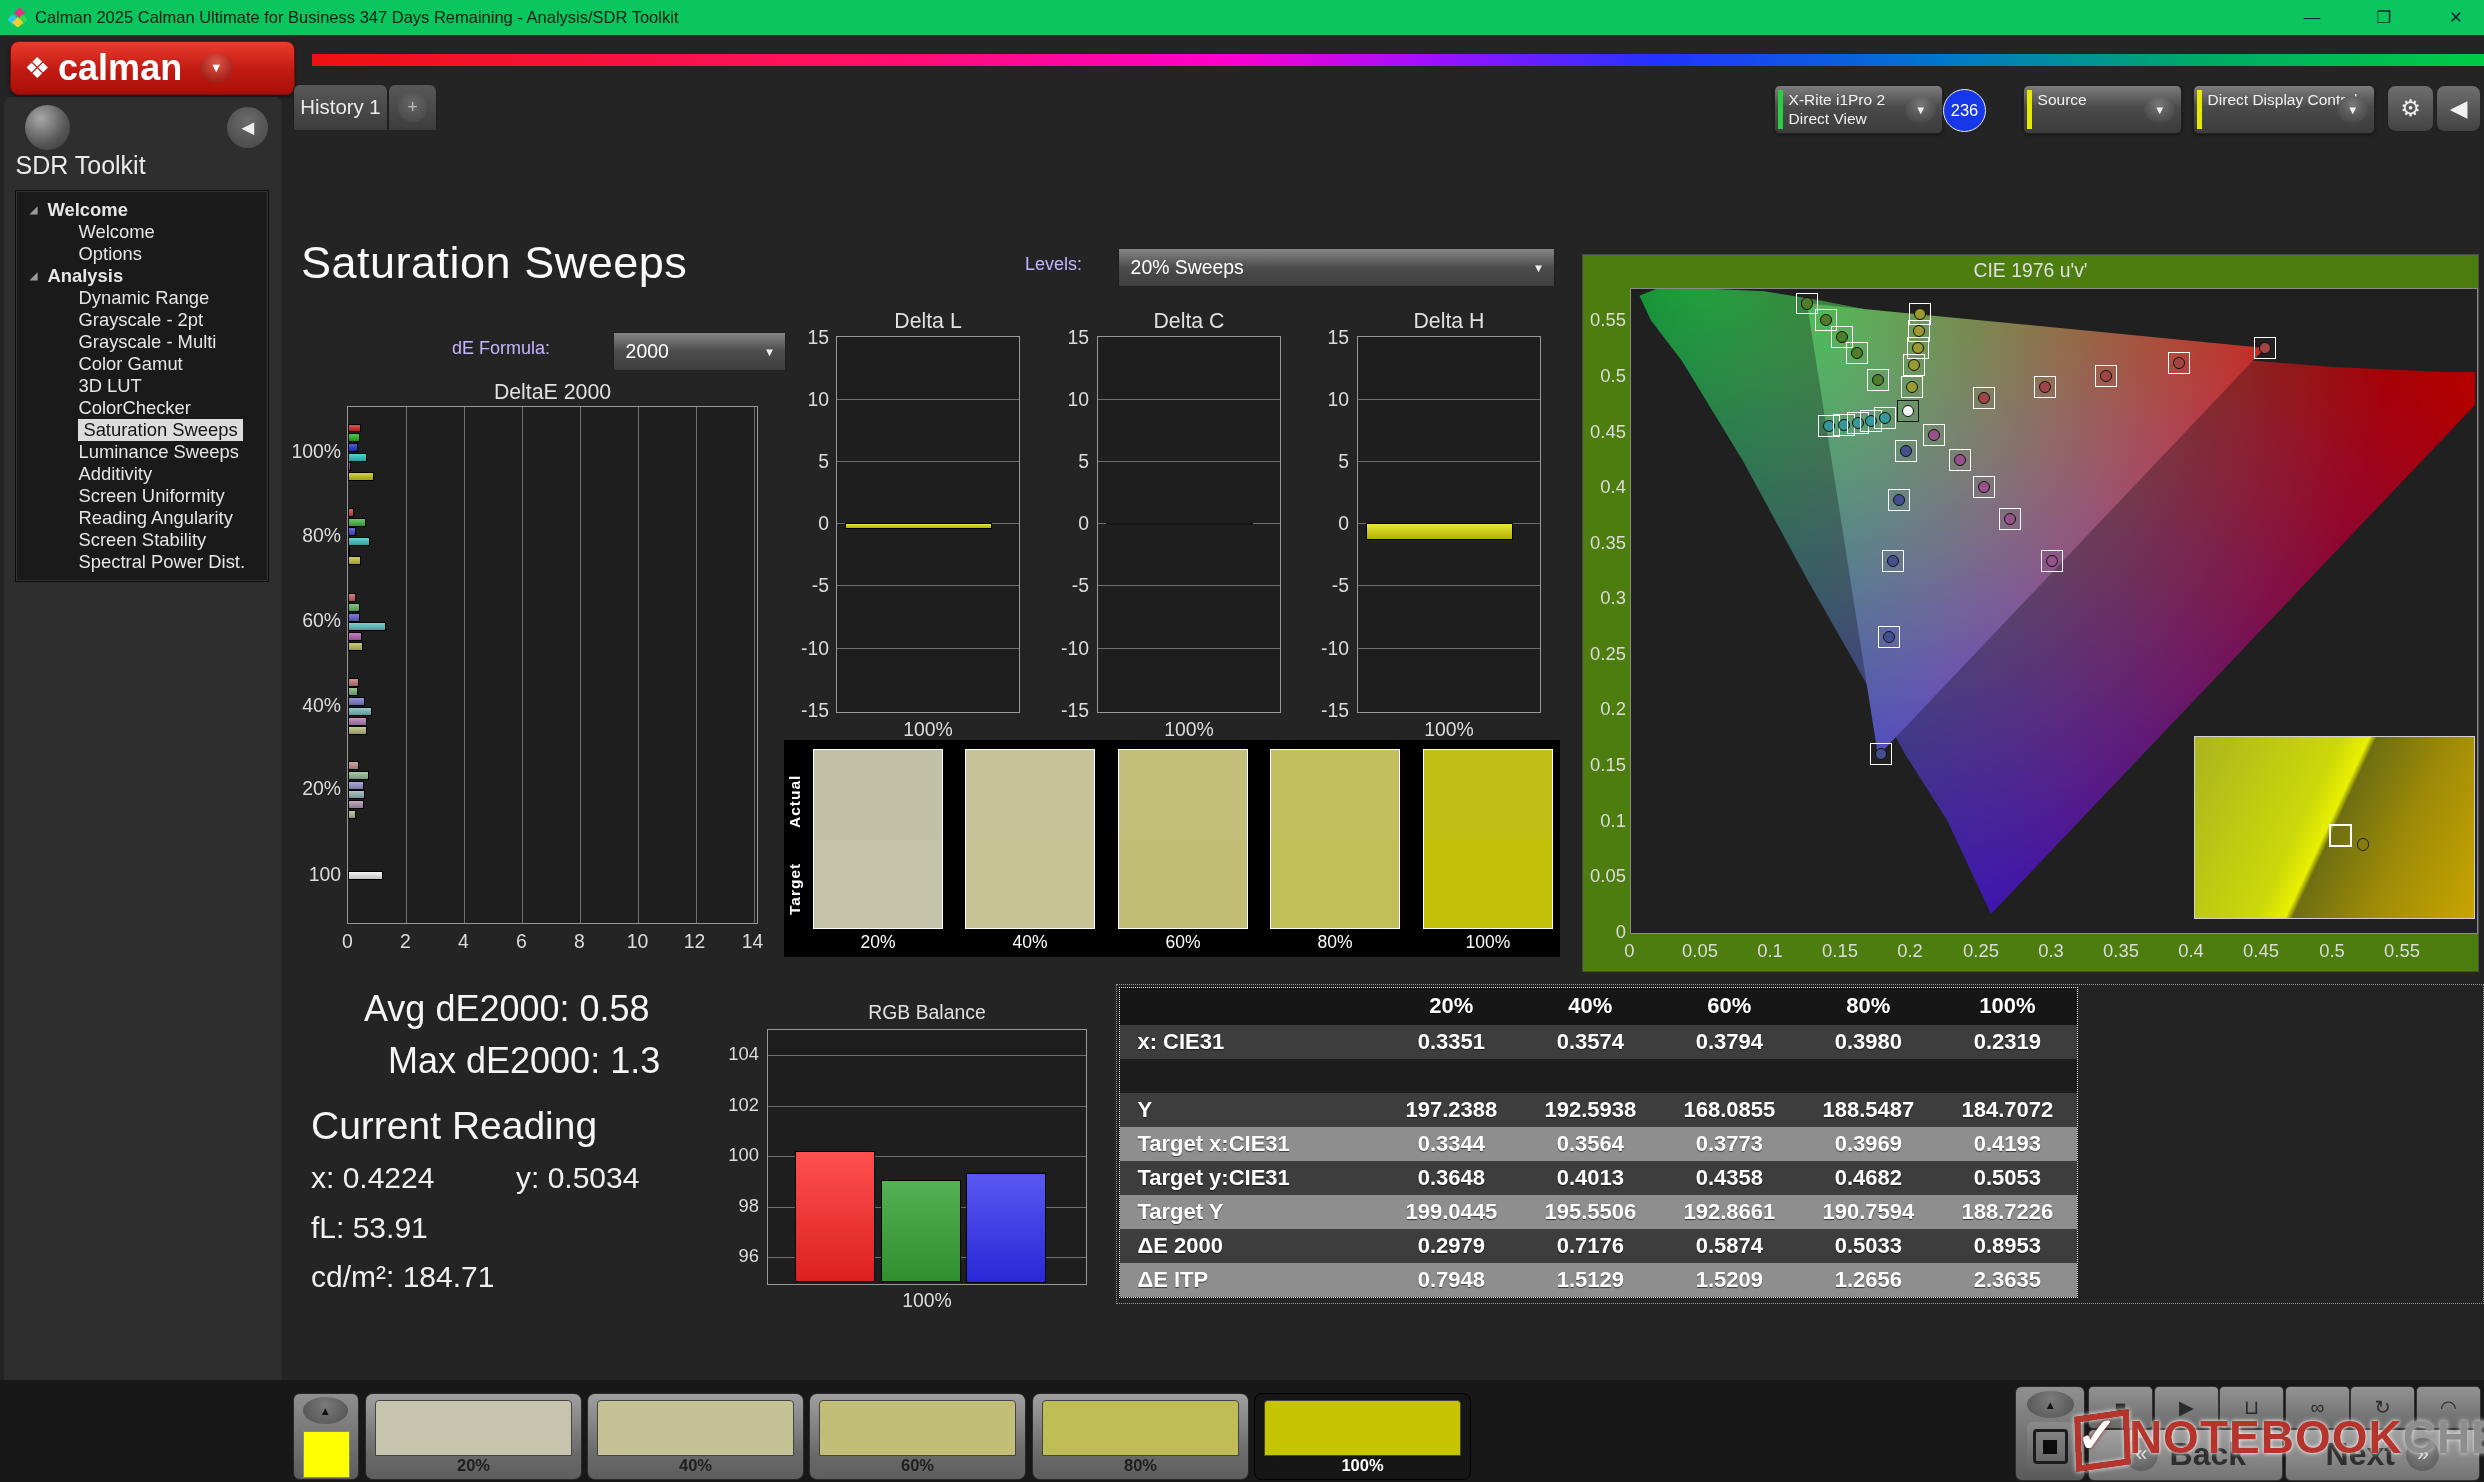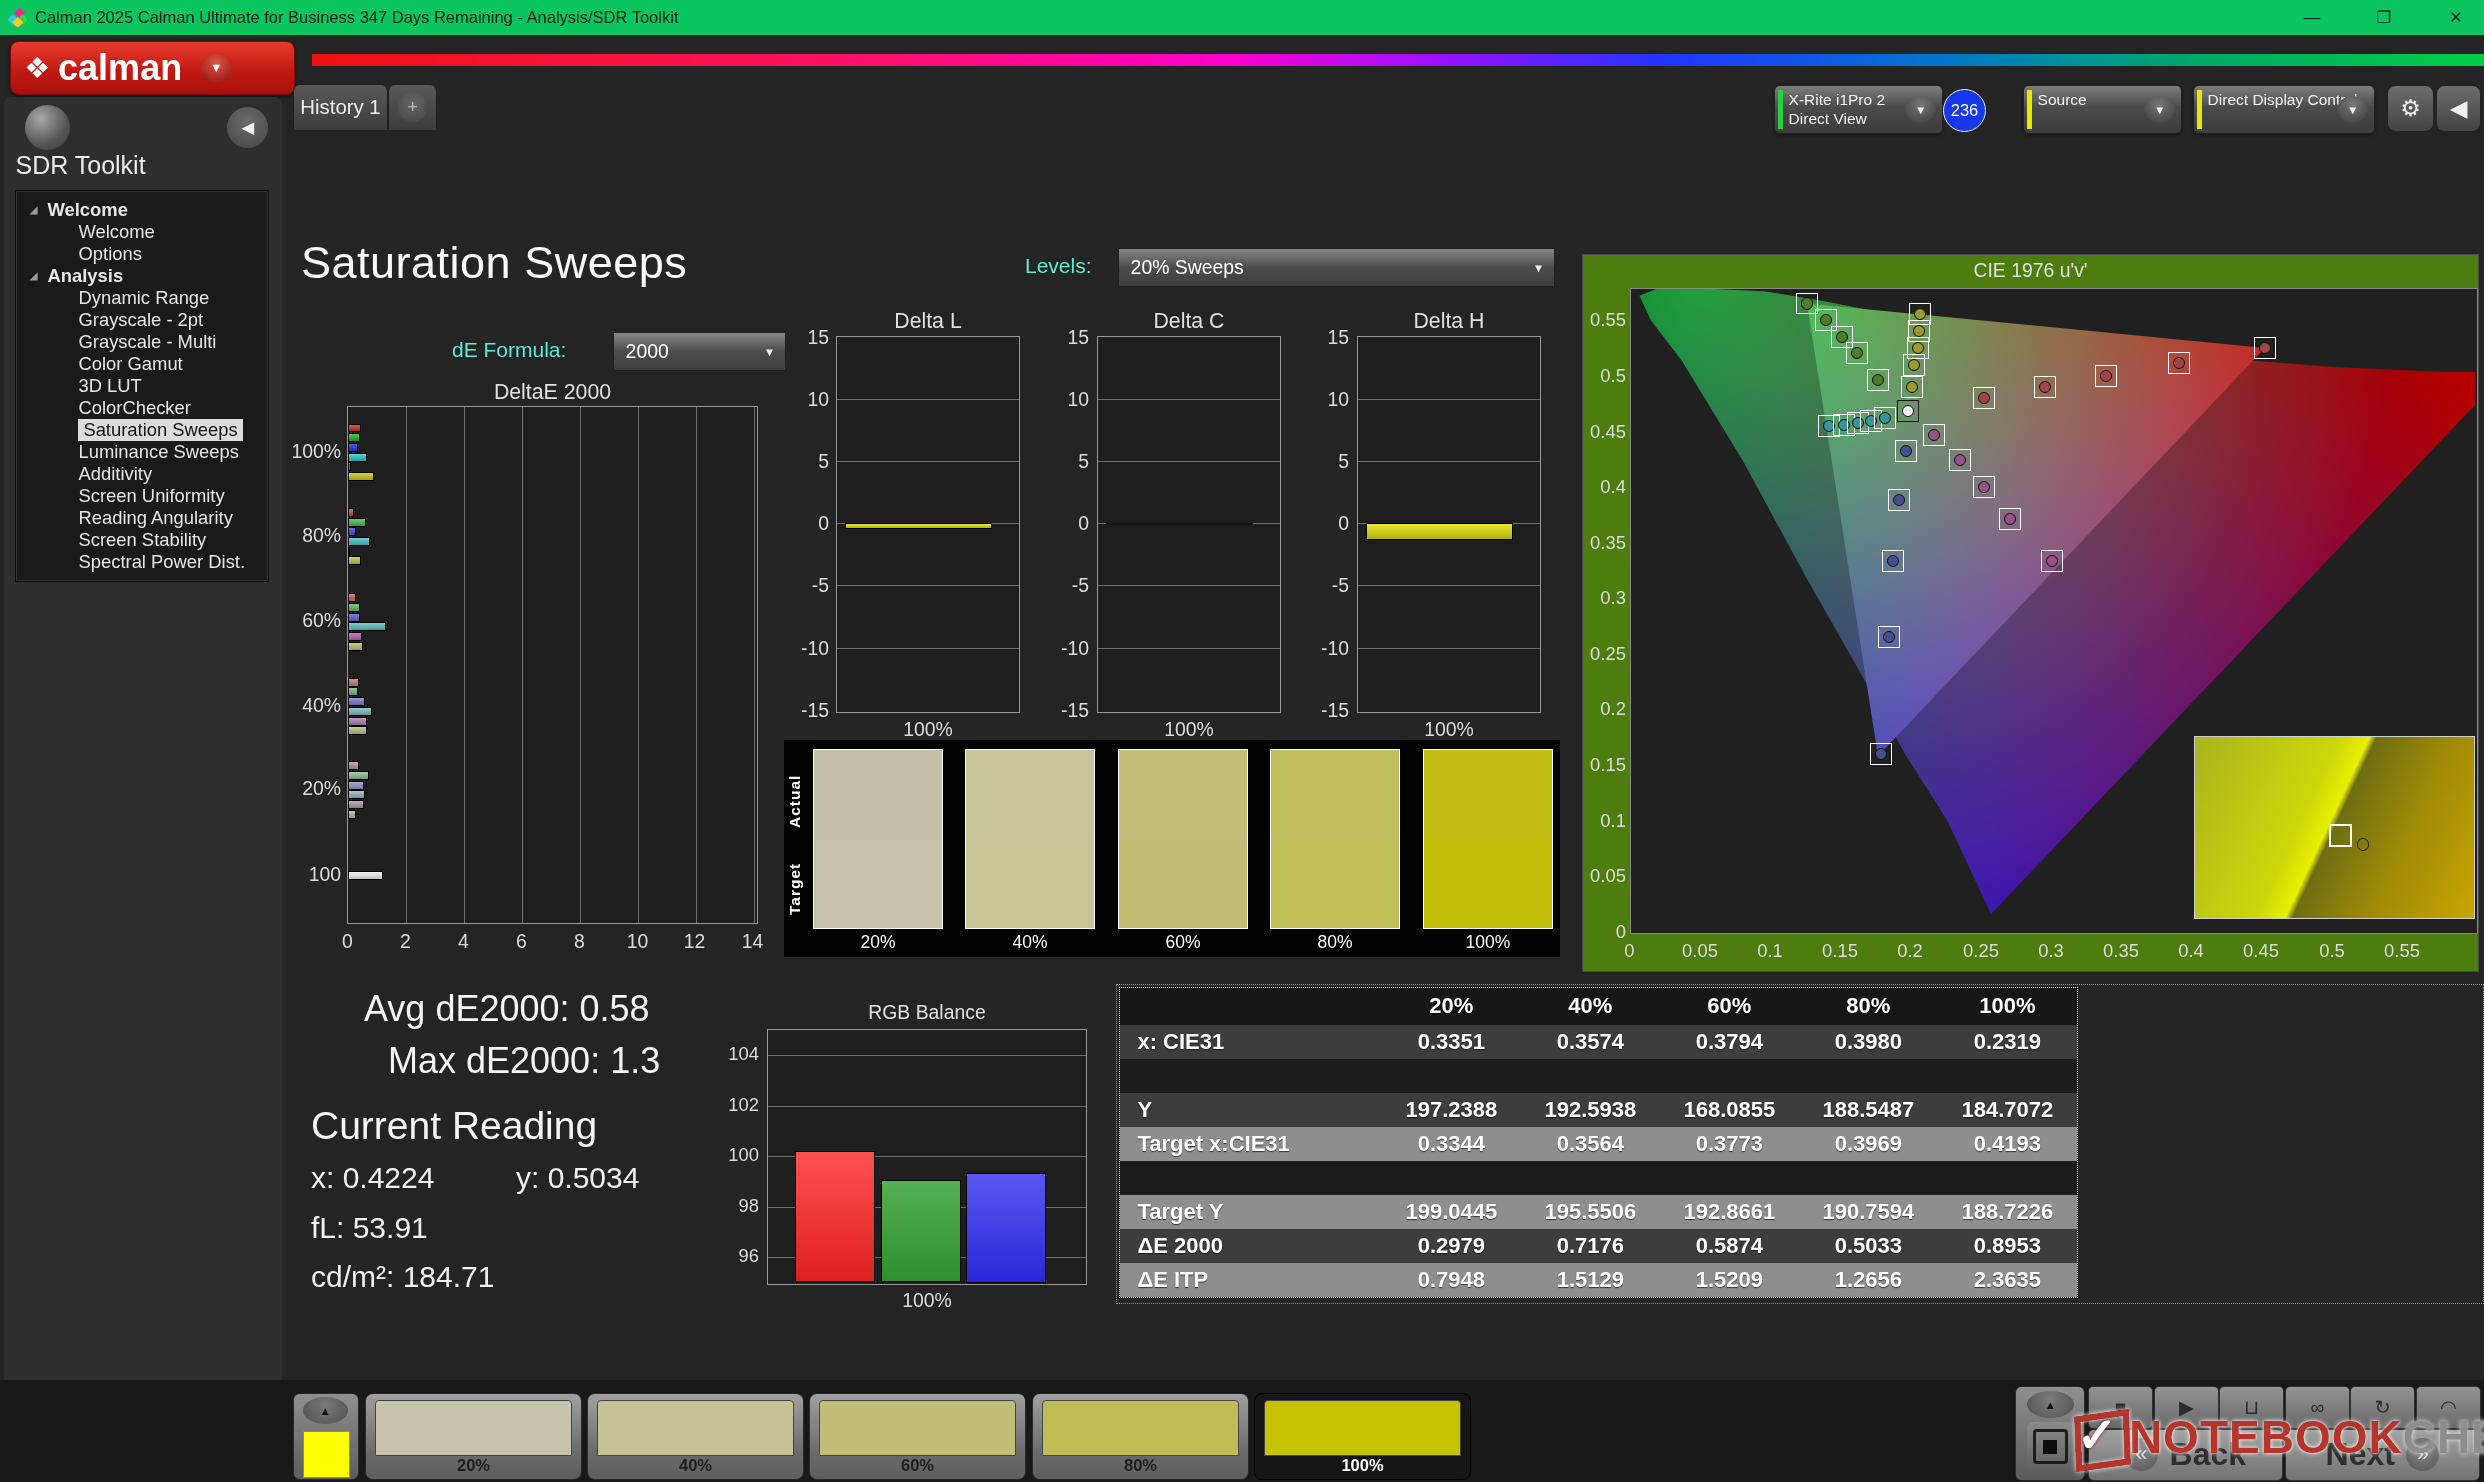--- a/index.html
+++ b/index.html
@@ -61,21 +61,21 @@
   .drop-panel .t1{position:absolute;left:13.6px;top:4.9px;font-size:15.5px;}
   .drop-panel .t2{position:absolute;left:13.6px;top:24px;font-size:15.5px;}
   #meter-badge{position:absolute;left:1943px;top:89px;width:41px;height:41px;border-radius:50%;
       background:#1738e8;border:1.9px solid #e8e8e8;color:#fff;font-size:16.5px;display:flex;align-items:center;justify-content:center;}
   .round-btn{position:absolute;top:85px;width:45px;height:45px;border-radius:8.7px;
       background:linear-gradient(#6e6e6e,#424242);border:1px solid #222;display:flex;align-items:center;justify-content:center;
       color:#f0f0f0;font-size:23px;}
 
   
   #page-title{position:absolute;left:301px;top:237px;font-size:45px;font-weight:400;color:#fafafa;letter-spacing:0.5px;}
-  .inline-label{position:absolute;font-size:21px;color:#5eead4;}
+  .inline-label{position:absolute;font-size:18px;color:#c4b5fd;}
   .combo{position:absolute;height:39px;background:linear-gradient(#868686,#4c4c4c 50%,#3e3e3e);
       border:1px solid #202020;color:#fff;font-size:19.4px;display:flex;align-items:center;padding-left:11.6px;box-sizing:border-box;}
   .combo .arr{position:absolute;right:9.7px;font-size:11.6px;color:#eee;}
 
   
   .plot{position:absolute;background:#1e1e1e;border:1.9px solid #999;box-sizing:border-box;}
   .chart-title{position:absolute;color:#e0e0e0;font-size:21.3px;text-align:center;}
   .gridv{position:absolute;top:0;bottom:0;width:1px;background:#8a8a8a;opacity:.75;}
   .gridh{position:absolute;left:0;right:0;height:1px;background:#8a8a8a;opacity:.75;}
   .tick{position:absolute;color:#dcdcdc;font-size:19.4px;}
@@ -600,20 +600,28 @@
           <div class="cv">184.7072</div>
         </div>
         <div class="trow" style="top: 139px; height: 34px; background: rgb(142, 142, 142);">
           <div class="c0">Target x:CIE31</div>
           <div class="cv">0.3344</div>
           <div class="cv">0.3564</div>
           <div class="cv">0.3773</div>
           <div class="cv">0.3969</div>
           <div class="cv">0.4193</div>
         </div>
+        <div class="trow" style="top: 173px; height: 34px; background: rgb(61, 61, 61);">
+          <div class="c0">Target y:CIE31</div>
+          <div class="cv">0.3648</div>
+          <div class="cv">0.4013</div>
+          <div class="cv">0.4358</div>
+          <div class="cv">0.4682</div>
+          <div class="cv">0.5053</div>
+        </div>
         <div class="trow" style="top: 207px; height: 34px; background: rgb(142, 142, 142);">
           <div class="c0">Target Y</div>
           <div class="cv">199.0445</div>
           <div class="cv">195.5506</div>
           <div class="cv">192.8661</div>
           <div class="cv">190.7594</div>
           <div class="cv">188.7226</div>
         </div>
         <div class="trow" style="top: 241px; height: 34px; background: rgb(61, 61, 61);">
           <div class="c0">ΔE 2000</div>

